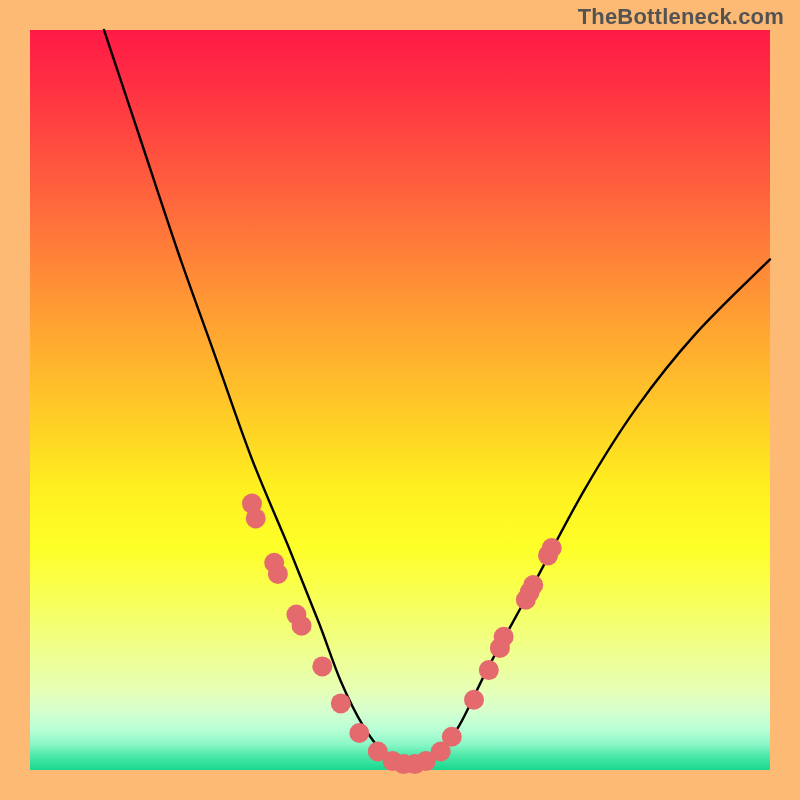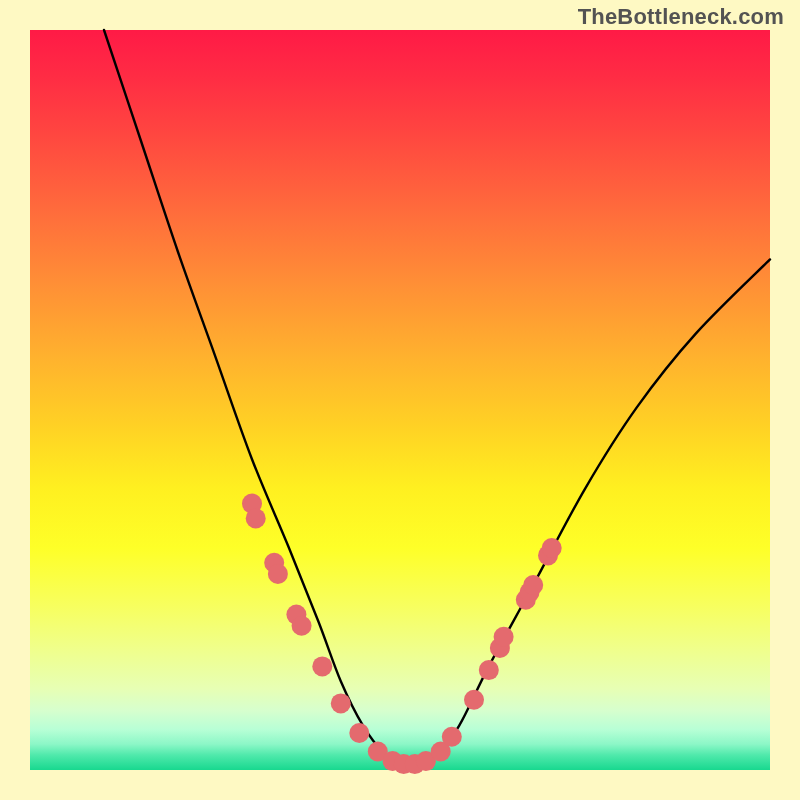--- a/index.html
+++ b/index.html
@@ -9,21 +9,21 @@
     height: 800px;
     background: #000;
     overflow: hidden;
   }
   .frame {
     position: absolute;
     top: 0;
     left: 0;
     width: 800px;
     height: 800px;
-    background: #fef9c3;
+    background: #fdba74;
   }
   .attribution {
     position: absolute;
     top: 4px;
     right: 16px;
     font-family: Arial, Helvetica, sans-serif;
     font-size: 22px;
     font-weight: 600;
     color: #535353;
     letter-spacing: 0.2px;

